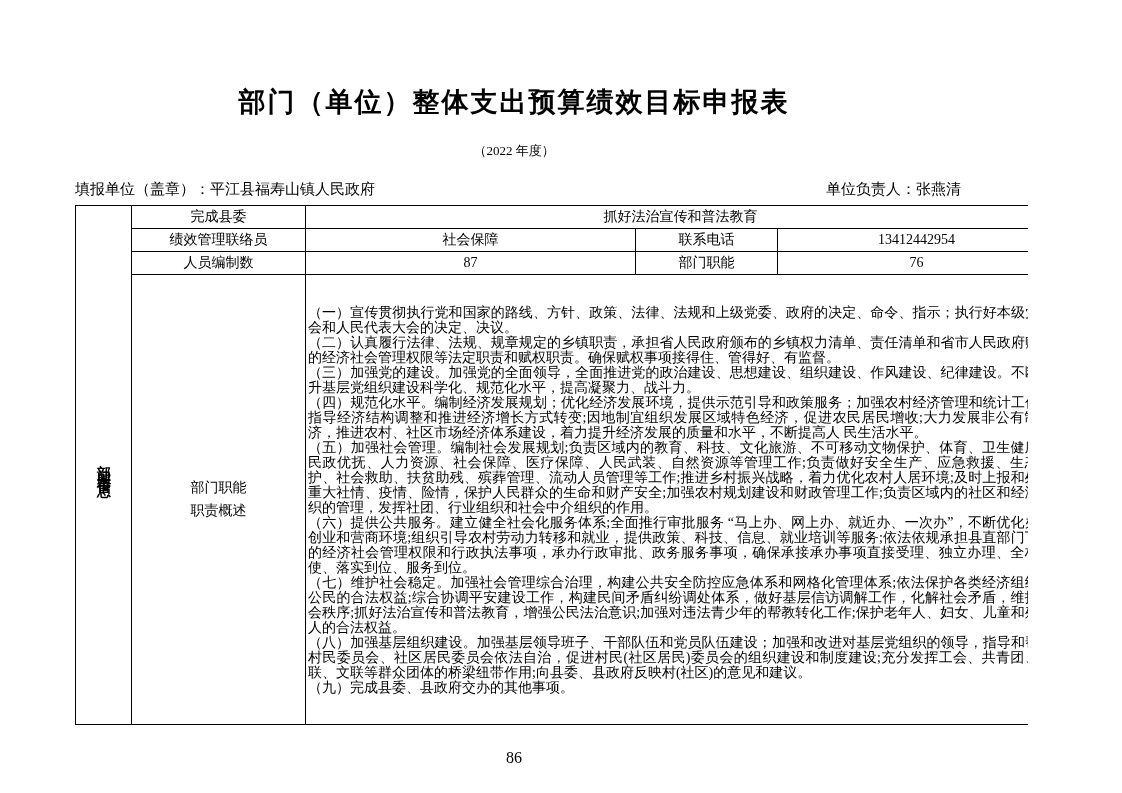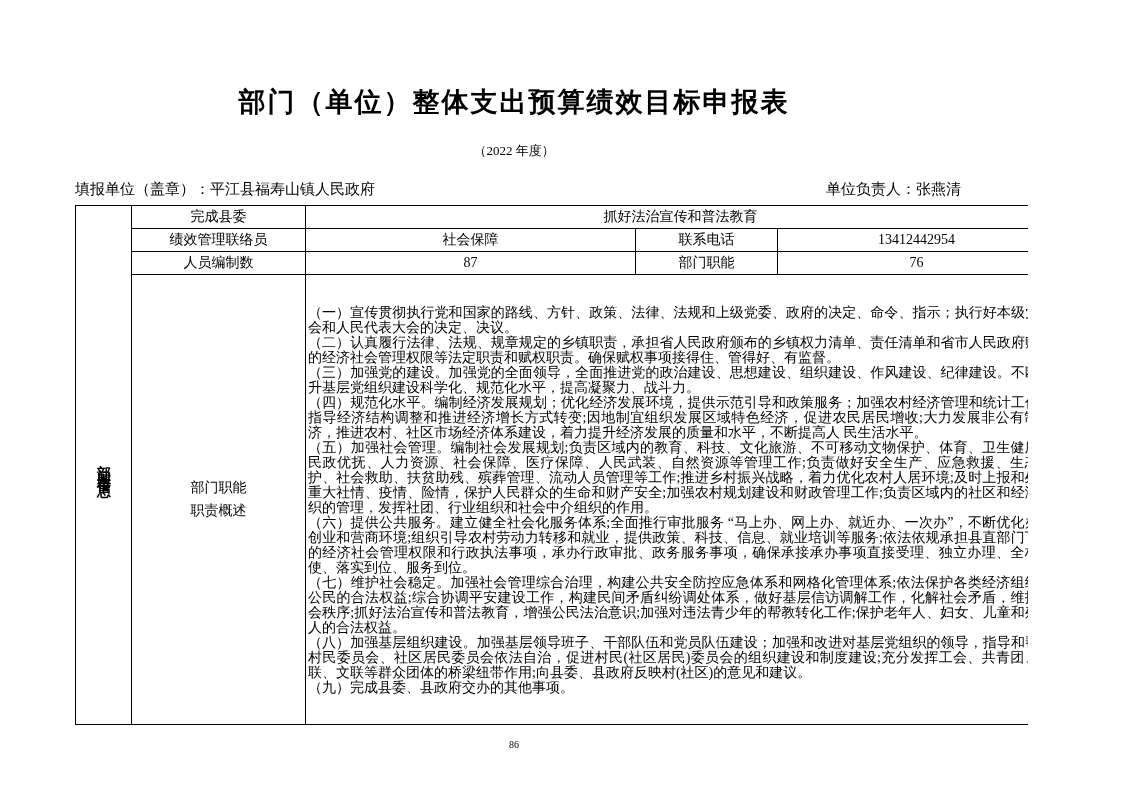--- a/index.html
+++ b/index.html
@@ -64,23 +64,23 @@
     vertical-align: top;
     text-align: justify;
     padding: 4px 6px 2px 6px;
     font-size: 13px;
   }
   .duty-para {
     line-height: 15px;
     text-align: justify;
   }
   .page-number {
-    margin-top: 14px;
+    margin-top: 24px;
     text-align: center;
-    font-size: 10px;
+    font-size: 16px;
   }
 </style>
 </head>
 <body>
 
 <div class="page">
 
   <h1 class="form-title">部门（单位）整体支出预算绩效目标申报表</h1>
 
   <div class="form-year">（2022 年度）</div>

